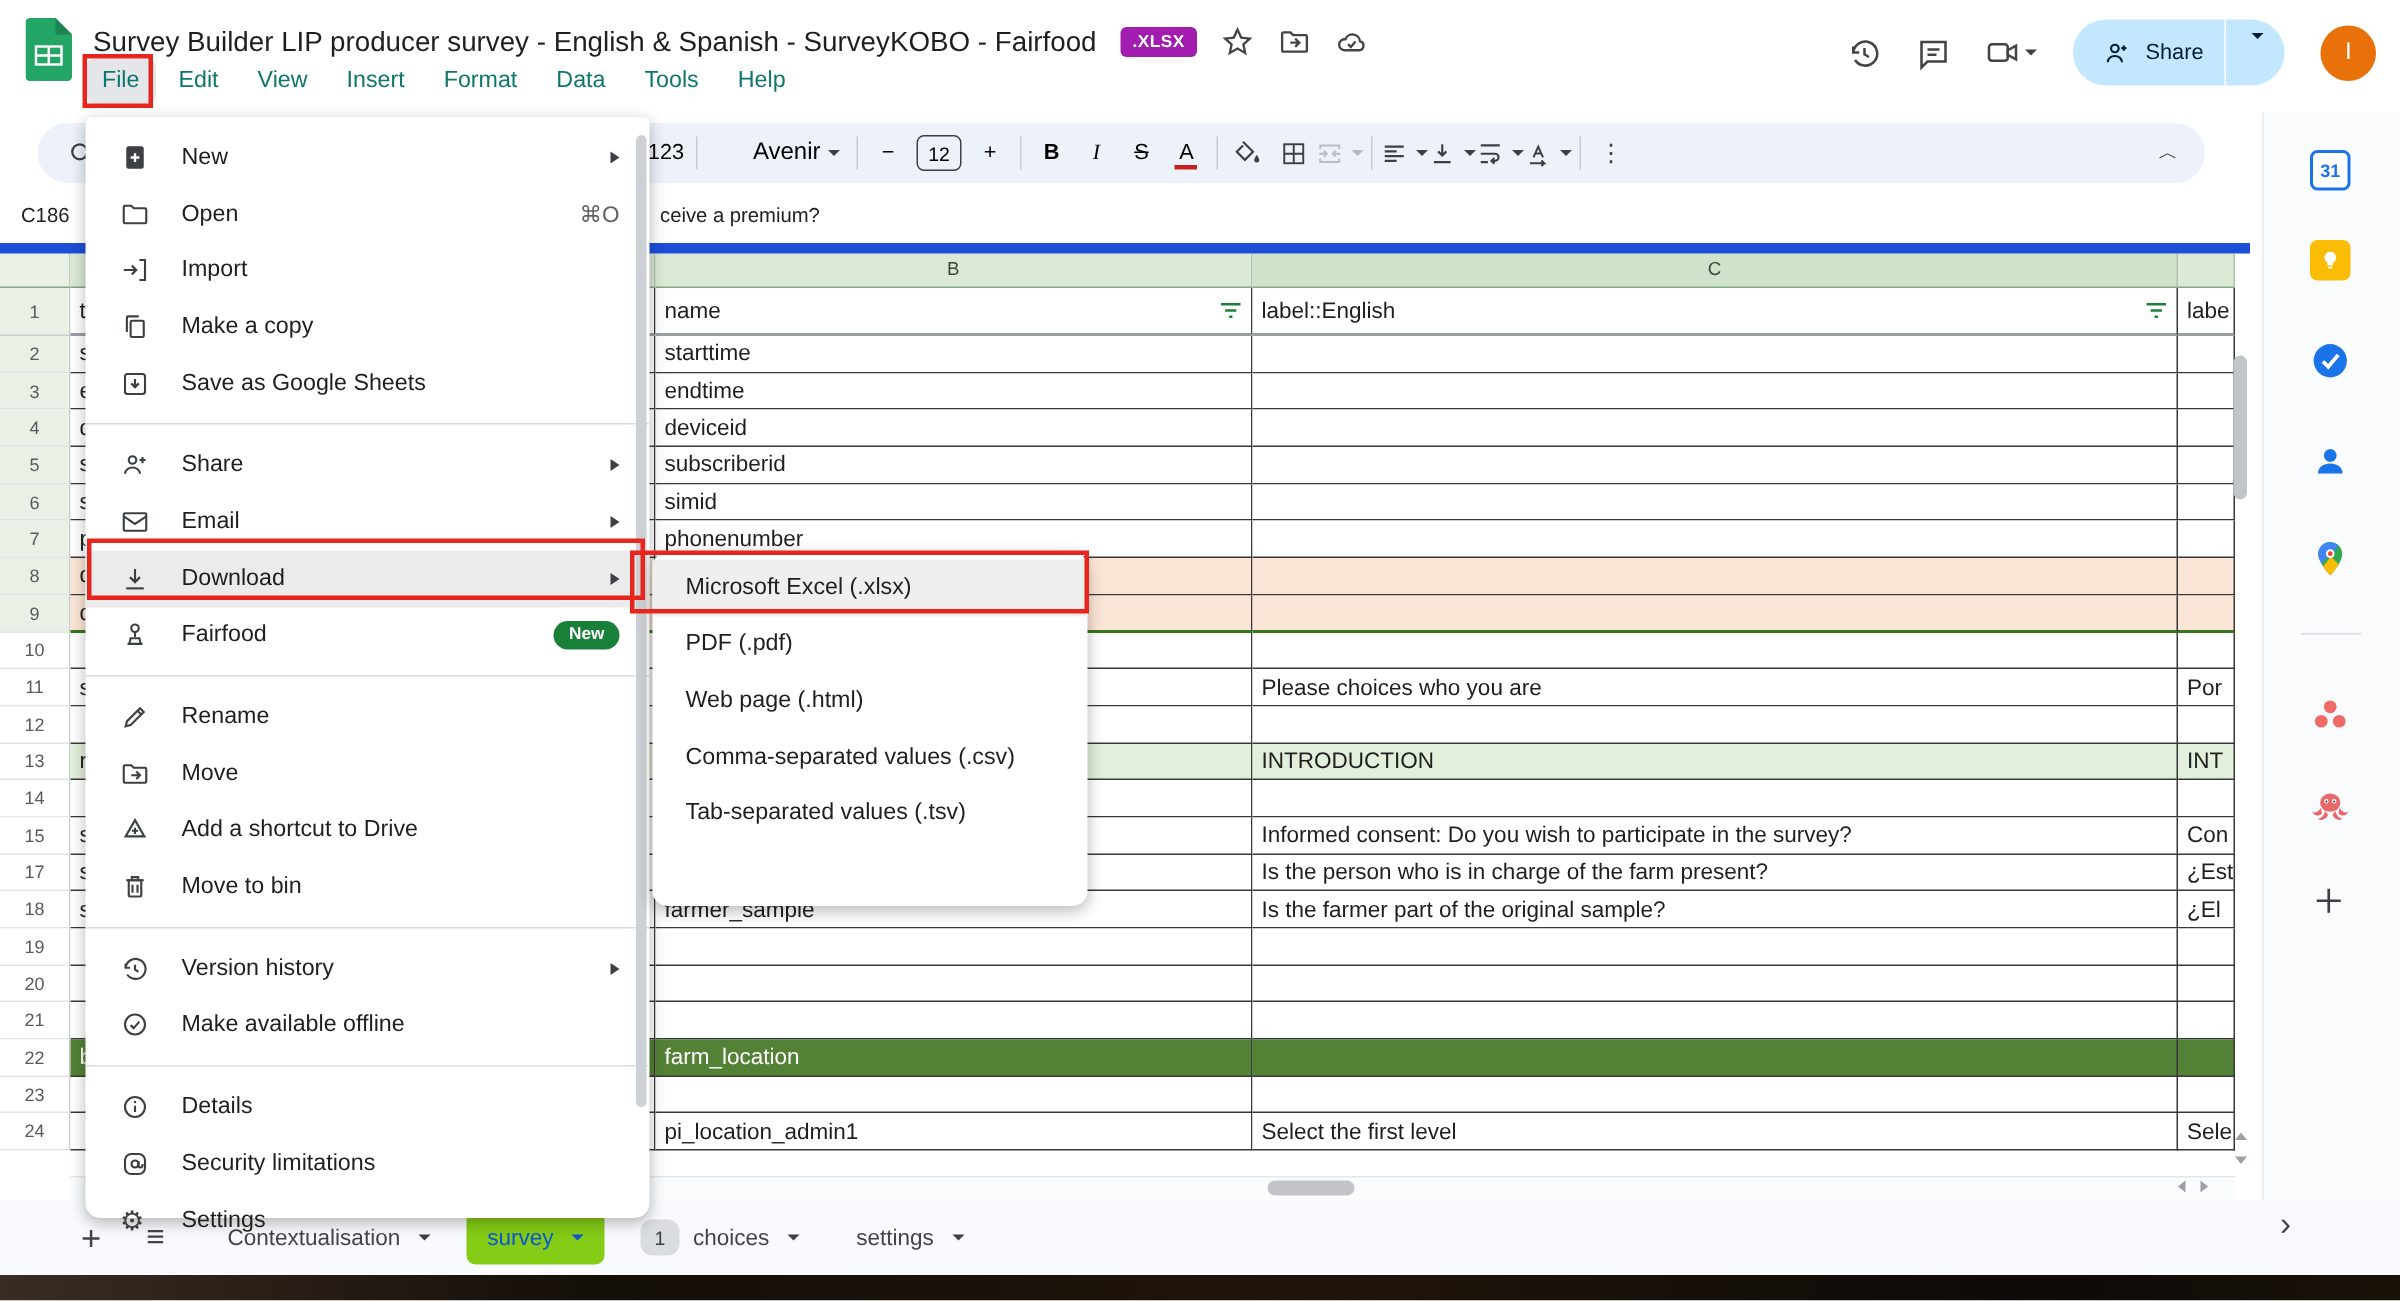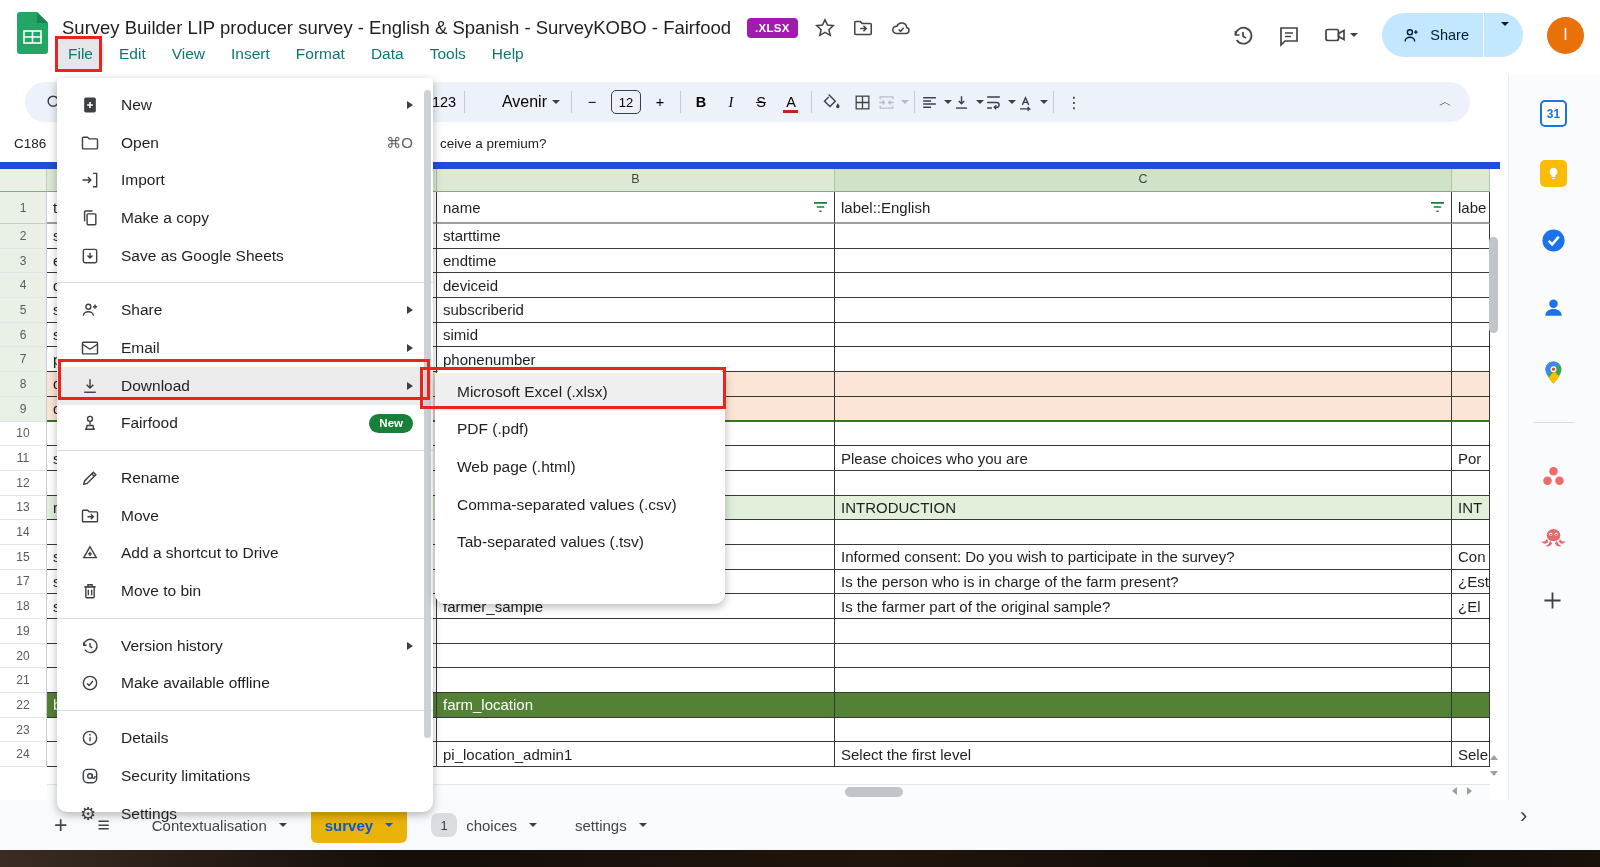--- a/index.html
+++ b/index.html
@@ -115,21 +115,21 @@
   #red-file{left:55px;top:36px;width:47px;height:36px}
   #red-download{left:58px;top:359px;width:372px;height:41px}
   #red-excel{left:420px;top:367px;width:306px;height:42px}
   
   #tabbar{left:0;top:800px;width:1600px;height:50px;background:#f8fafd;z-index:30;
           display:flex;align-items:center}
   #tab-add{margin-left:54px;font-size:23px;color:#444}
   #tab-all{margin-left:30px;font-size:21px;color:#444}
   #tabs{display:flex;align-items:center;margin-left:28px;gap:10px}
   .tab{display:flex;align-items:center;gap:9px;padding:0 14px;height:36px;font-size:15px;color:#444;border-radius:6px}
-  .tab.active{background:#eab308;color:#0b57d0;font-weight:bold}
+  .tab.active{background:#84cc16;color:#0b57d0;font-weight:normal}
   .tab.active .caret{border-top-color:#0b57d0}
   .tab-badge{background:#d9dde2;border-radius:8px;min-width:26px;height:24px;display:grid;place-items:center;
              font-size:13px;color:#3c4043;font-weight:normal}
   
   #sidepanel{left:1508px;top:75px;width:92px;height:775px;background:#f9fbfd;border-left:1px solid #e8eaed;z-index:20}
   .sp-ic{position:absolute;left:31px;width:28px;height:28px}
   #sp-divider{position:absolute;left:25px;width:40px;height:1px;background:#dadce0}
   #sp-collapse{left:1520px;top:803px;font-size:22px;color:#444;z-index:35}
   
   #dock{left:0;top:850px;width:1600px;height:17px;z-index:60;

